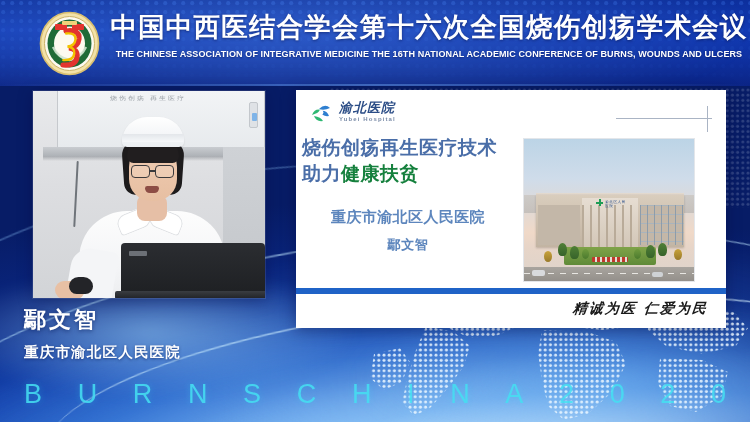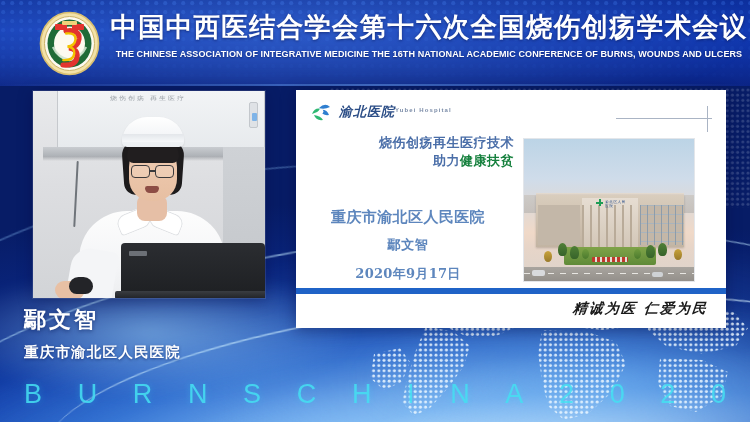--- a/index.html
+++ b/index.html
@@ -169,34 +169,34 @@
     text-shadow:0 1px 3px rgba(0,20,80,.55);
   }
 
   
   #slide{
     position:absolute; left:296px; top:90px; width:430px; height:238px;
     background:#ffffff; overflow:hidden;
     box-shadow:0 2px 14px rgba(0,10,60,.40);
   }
   #slide-logo{ position:absolute; left:14px; top:11px; display:flex; align-items:center; gap:5px; }
-  #slide-logo-txt{ display:flex; flex-direction:row; line-height:1; }
+  #slide-logo-txt{ display:flex; flex-direction:column; line-height:1; }
   #slide-logo-cn{ font-family:"DejaVu Sans","Liberation Sans",sans-serif;
                   font-size:13px; font-weight:700; color:#2b4d86; letter-spacing:1px;
                   font-style:italic; }
   #slide-logo-en{ margin-top:2px; font-size:6px; font-weight:700; color:#7b8ca8;
                   letter-spacing:1.1px; }
   #slide-rule{ position:absolute; right:14px; top:28px; width:96px; height:0;
                border-top:1.2px solid #aab4c4; }
   #slide-plus-v{ position:absolute; right:18px; top:16px; width:0; height:26px;
                border-left:1.2px solid #aab4c4; }
 
-  #slide-title{ position:absolute; left:6px; top:44px; width:212px; text-align:right;
+  #slide-title{ position:absolute; left:6px; top:44px; width:212px; text-align:left;
                 font-family:"DejaVu Sans","Liberation Sans",sans-serif;
-                font-size:13px; font-weight:700; line-height:1.38;
+                font-size:19px; font-weight:700; line-height:1.38;
                 color:#4a6ea8; letter-spacing:.5px; }
   #slide-title .hl{ color:#15803d; }
 
   #slide-sub{ position:absolute; left:6px; top:118px; width:212px; text-align:center; }
   #slide-org{ font-family:"DejaVu Sans","Liberation Sans",sans-serif;
               font-size:15px; font-weight:700; color:#5d86bd; letter-spacing:.4px; }
   #slide-presenter{ margin-top:9px; font-family:"DejaVu Sans","Liberation Sans",sans-serif;
               font-size:13px; font-weight:700; color:#5d86bd; letter-spacing:.6px; }
   #slide-date{ margin-top:11px; font-family:"DejaVu Serif","Liberation Serif",serif;
               font-size:13px; font-weight:600; color:#5d86bd; letter-spacing:.3px; }
@@ -420,21 +420,20 @@
     <div id="slide-plus-v"></div>
 
     <div id="slide-title">
       <div>烧伤创疡再生医疗技术</div>
       <div><span>助力</span><span class="hl">健康扶贫</span></div>
     </div>
 
     <div id="slide-sub">
       <div id="slide-org">重庆市渝北区人民医院</div>
       <div id="slide-presenter">鄢文智</div>
-      <div id="slide-date">2020年9月17日</div>
     </div>
 
     <div id="photo">
       <div id="ph-sky"></div>
       <div id="ph-plaza"></div>
       <div id="ph-far"></div>
       <div id="ph-roof"></div>
       <div id="ph-bldg"></div>
       <div id="ph-winL"></div>
       <div id="ph-winR"></div>

